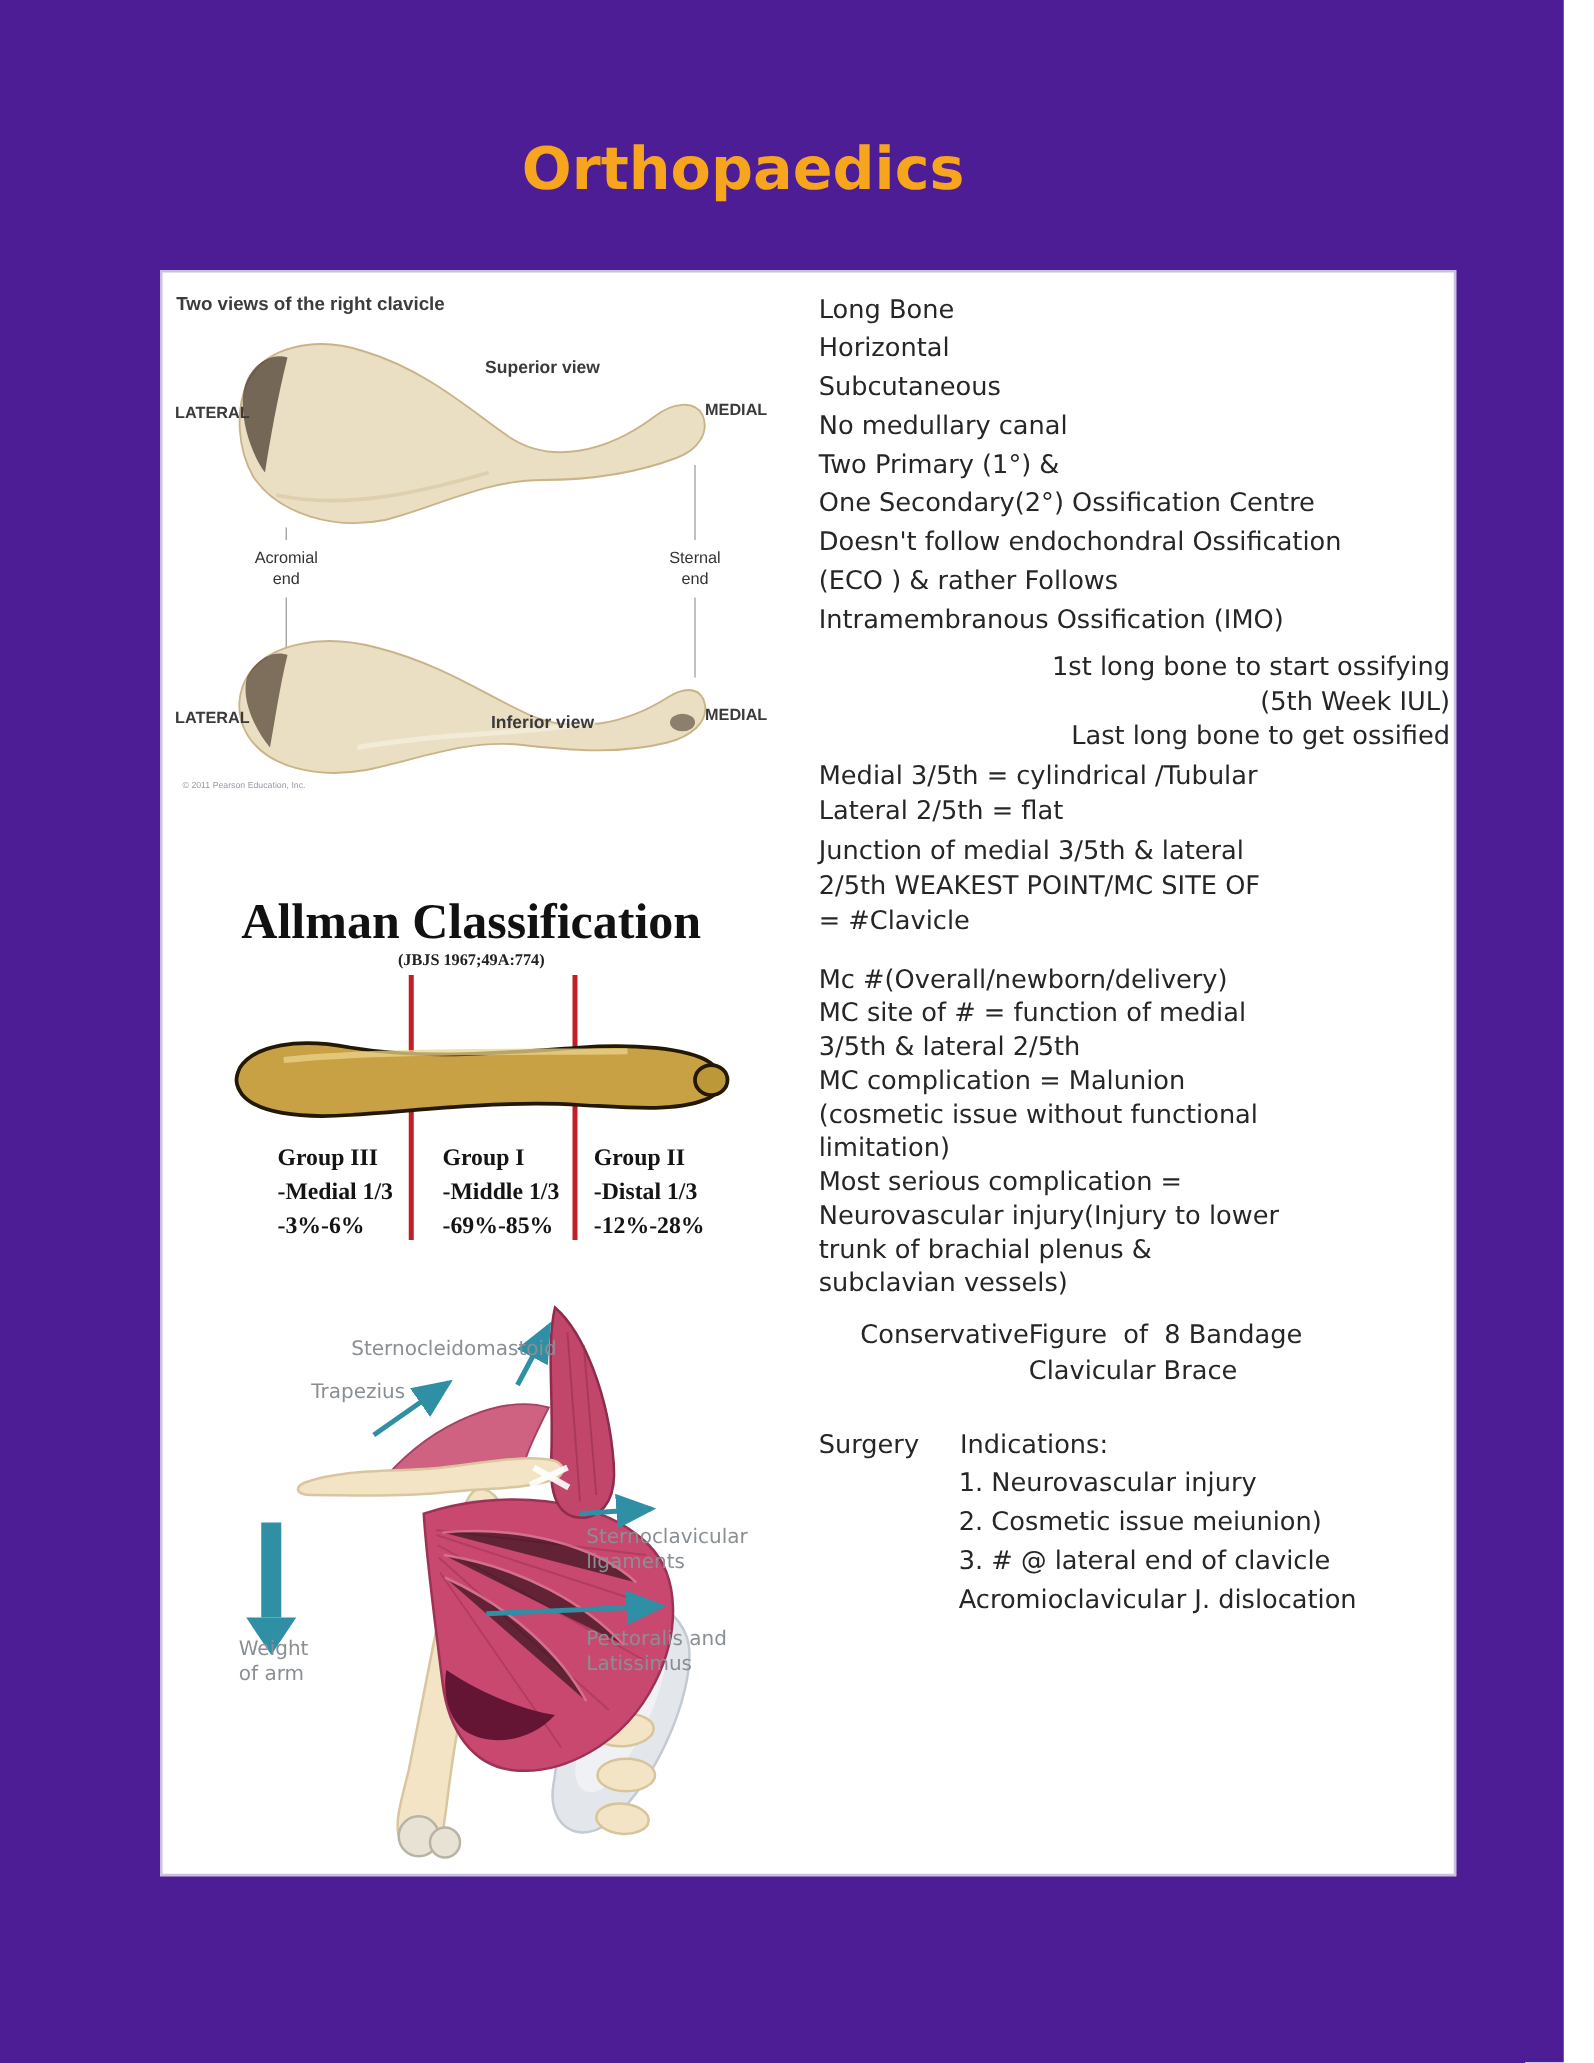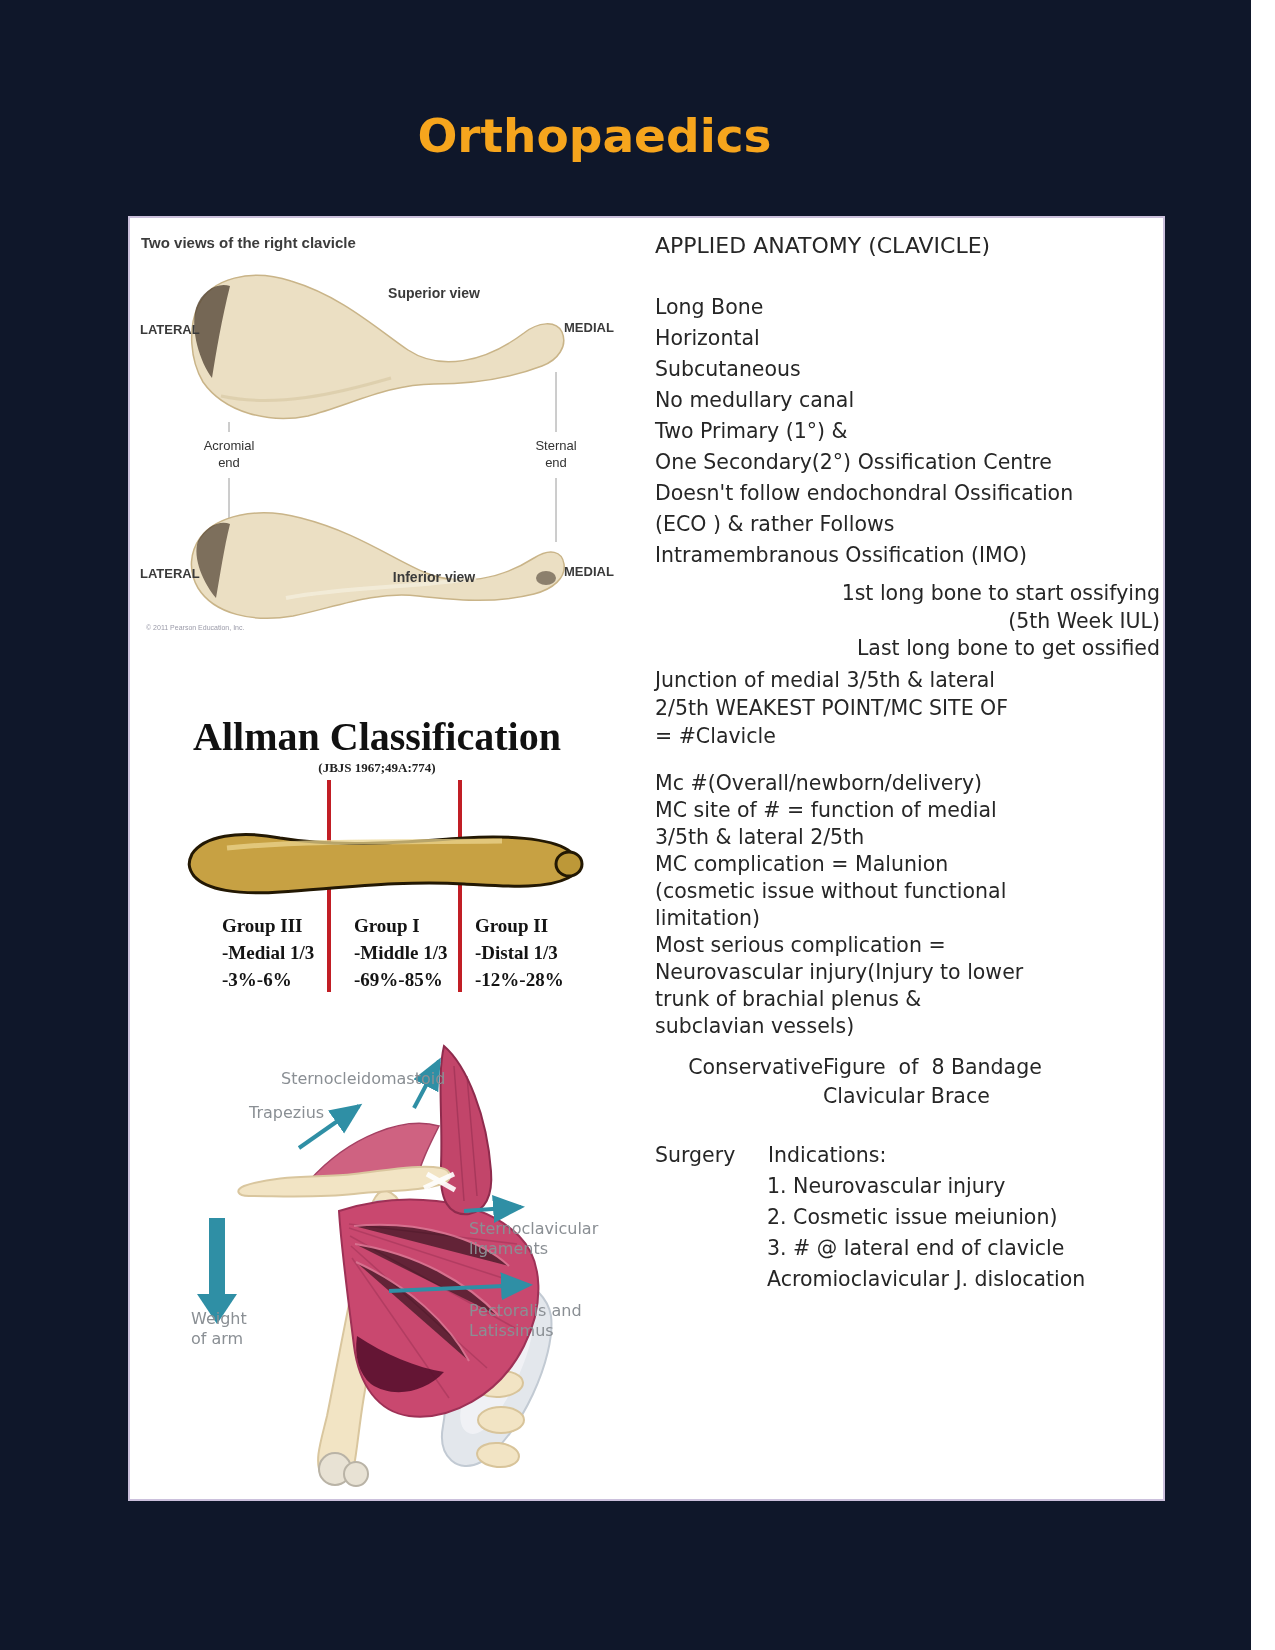--- a/index.html
+++ b/index.html
@@ -1,16 +1,16 @@
 <!DOCTYPE html>
 <html><head>
 <meta charset="utf-8">
 <style>
   html,body{margin:0;padding:0;background:#ffffff;}
-  #page{position:relative;width:1251px;height:1650px;background:#0f172a;overflow:hidden;
+  #page{position:relative;width:1251px;height:1650px;background:#4c1d95;overflow:hidden;
         font-family:"DejaVu Sans",sans-serif;color:#2b2b2b;}
   
   .title{position:absolute;left:0;right:62px;top:108px;text-align:center;
          font-family:"DejaVu Sans",sans-serif;font-weight:bold;font-size:47px;
          color:#F6A51D;letter-spacing:0px;}
   
   .content-box{position:absolute;left:128px;top:216px;width:1033px;height:1281px;
                border:2px solid #CBC0DC;background:#ffffff;}
   
   .fig{position:absolute;}
@@ -209,33 +209,34 @@
         <text class="f3-label" x="320" y="228">Sternoclavicular</text>
         <text class="f3-label" x="320" y="248">ligaments</text>
         <text class="f3-label" x="320" y="310">Pectoralis and</text>
         <text class="f3-label" x="320" y="330">Latissimus</text>
         <text class="f3-label" x="42" y="318">Weight</text>
         <text class="f3-label" x="42" y="338">of arm</text>
       </svg>
     </div>
 
     <div class="notes">
-      <div class="heading">APPLIED ANATOMY (CLAVICLE)</div>
       <div class="pl para-features">Long Bone
 Horizontal
 Subcutaneous
 No medullary canal
 Two Primary (1°) &amp;
 One Secondary(2°) Ossification Centre
 Doesn't follow endochondral Ossification
 (ECO ) &amp; rather Follows
 Intramembranous Ossification (IMO)</div>
       <div class="pl para-ossify">1st long bone to start ossifying
 (5th Week IUL)
 Last long bone to get ossified</div>
+      <div class="pl para-shape">Medial 3/5th = cylindrical /Tubular
+Lateral 2/5th = flat</div>
       <div class="pl para-junction">Junction of medial 3/5th &amp; lateral
 2/5th WEAKEST POINT/MC SITE OF
 = #Clavicle</div>
       <div class="pl para-mc">Mc #(Overall/newborn/delivery)
 MC site of # = function of medial
 3/5th &amp; lateral 2/5th
 MC complication = Malunion
 (cosmetic issue without functional
 limitation)
 Most serious complication =

